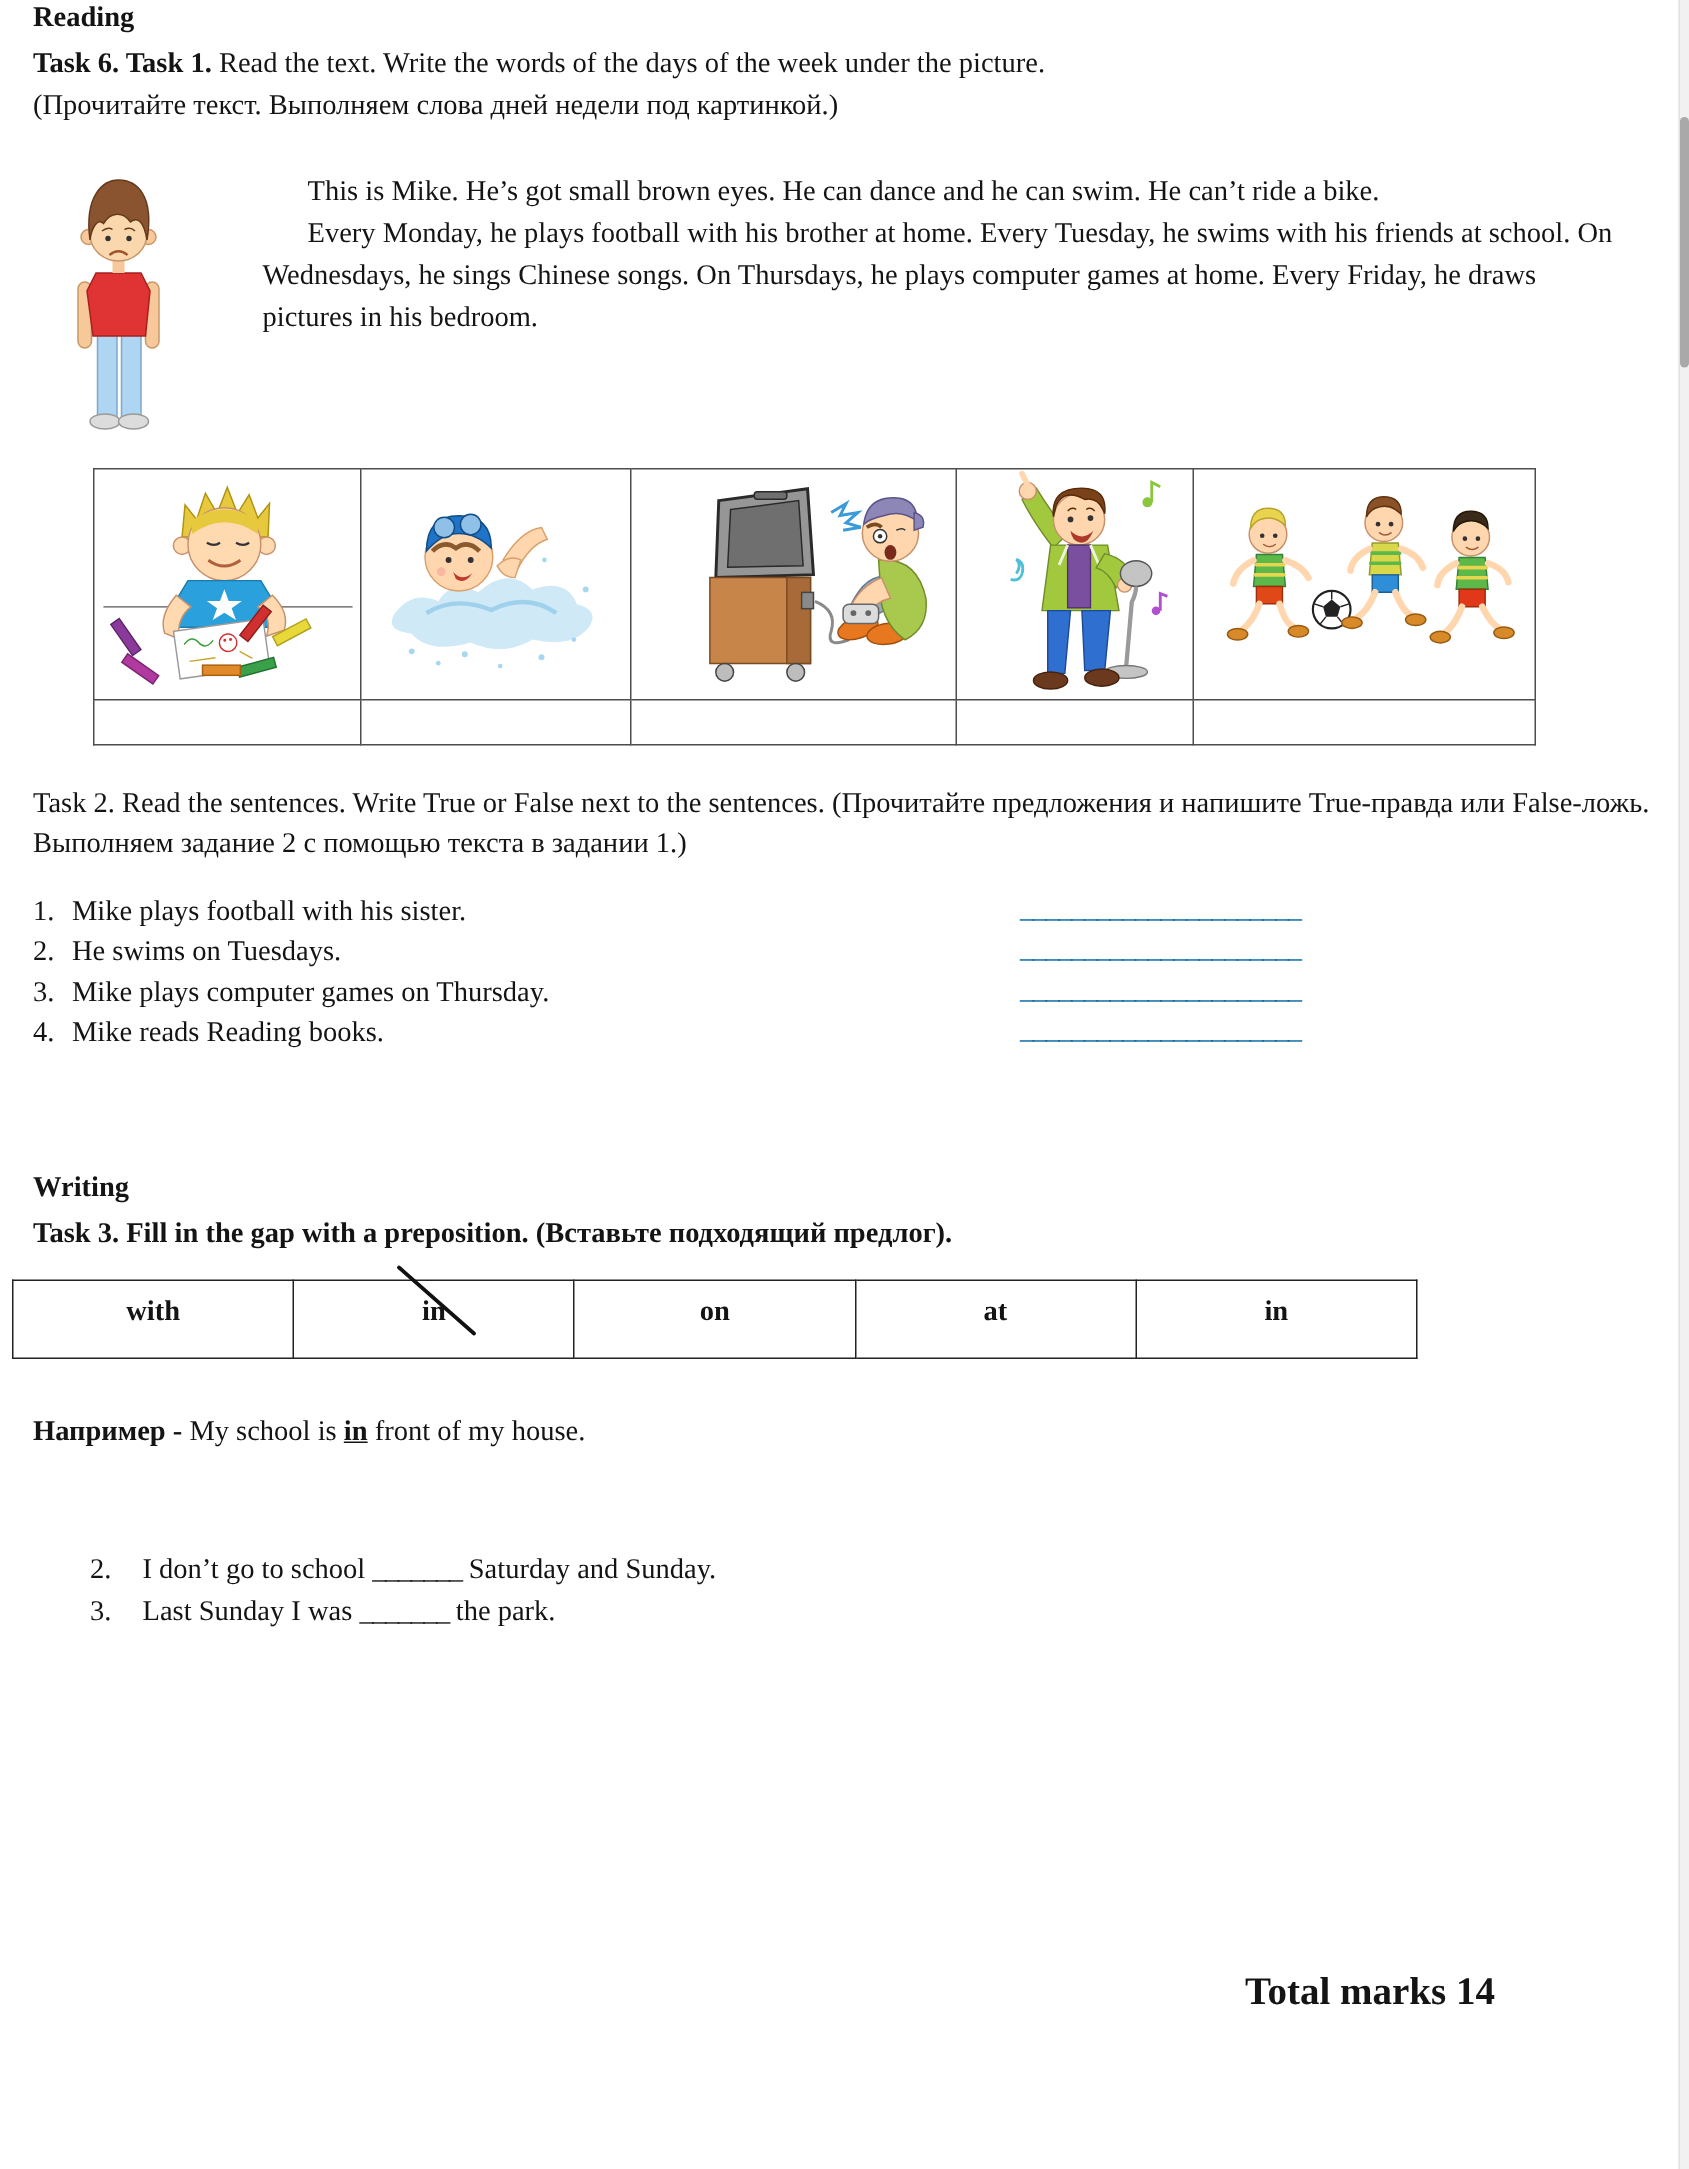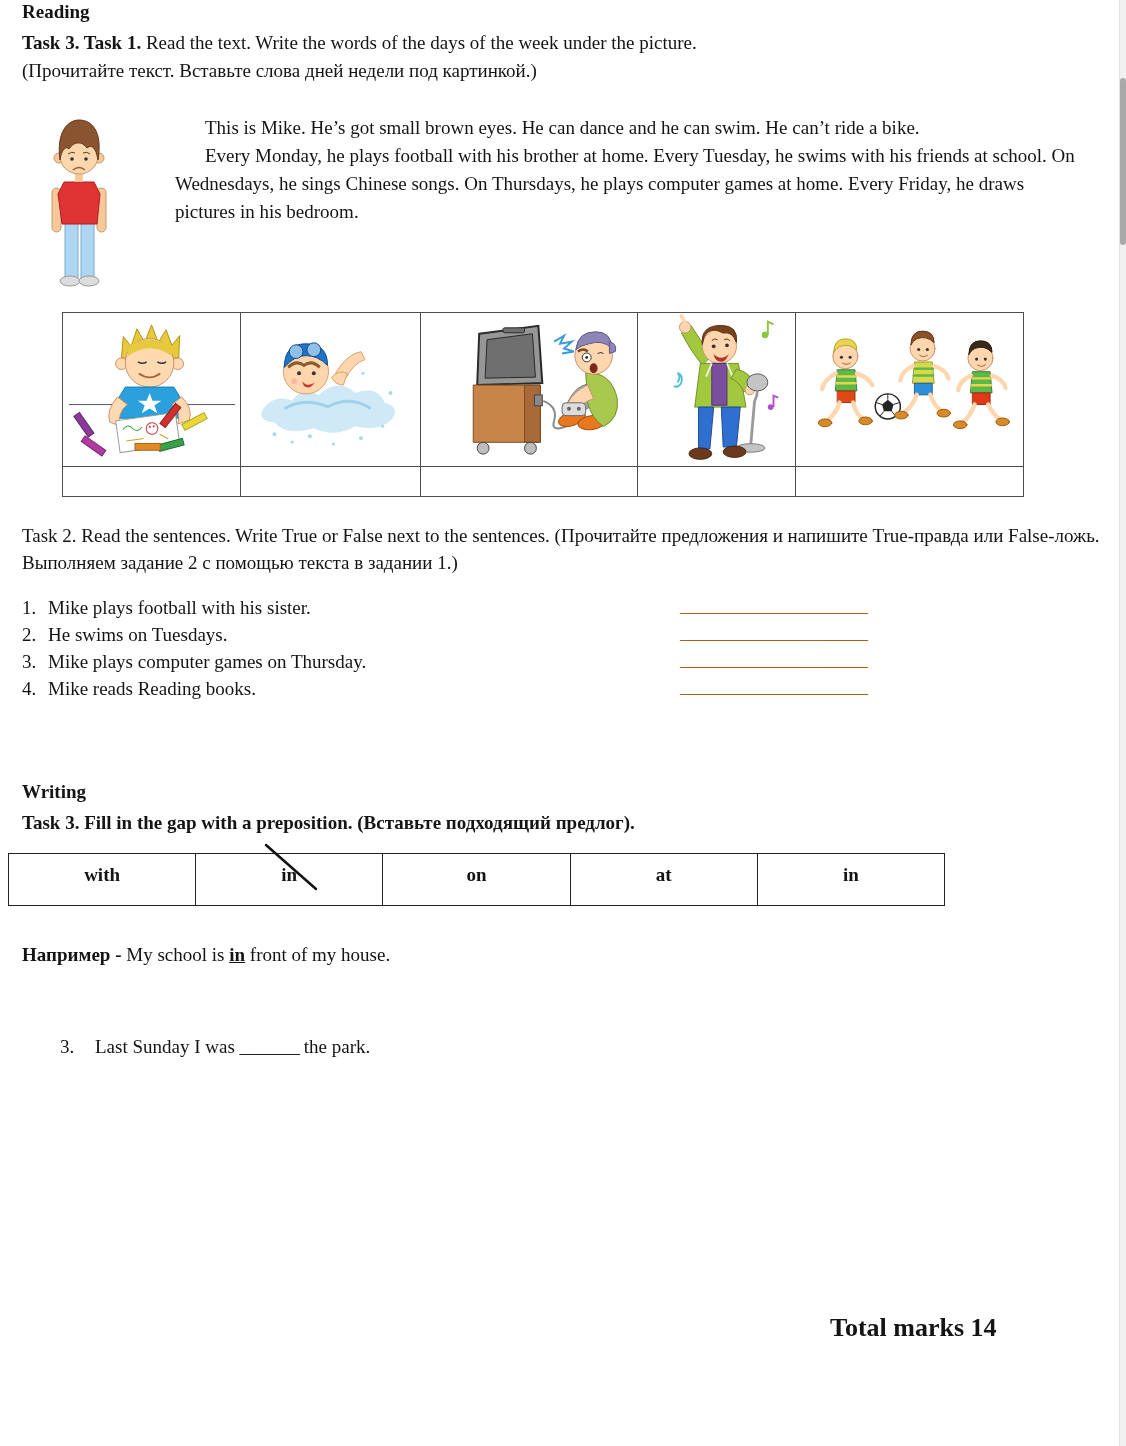--- a/index.html
+++ b/index.html
@@ -15,21 +15,21 @@
   .story{width:900px;line-height:28px;}
   .story p{margin:0;text-indent:30px;}
   
   table.picture-table{border-collapse:collapse;table-layout:fixed;width:961px;}
   table.picture-table td{border:1.6px solid #4d4d4d;padding:0;text-align:center;vertical-align:middle;overflow:hidden;background:#fff;}
   table.picture-table tr.pic-row td{height:153px;}
   table.picture-table tr.ans-row td{height:29px;}
   
   .t2row{position:relative;height:27px;white-space:nowrap;}
   .t2row .num{display:inline-block;width:26px;}
-  .t2row .blank{position:absolute;left:658px;top:-2px;letter-spacing:-1px;color:#a16207;font-family:Liberation Serif, serif;}
+  .t2row .blank{position:absolute;left:658px;top:-2px;letter-spacing:-1px;color:#0369a1;font-family:Liberation Serif, serif;}
   .t2row.gap{margin-top:6px;}
   
   .prep-wrap{position:absolute;left:8px;top:853px;width:937px;}
   table.prep-table{border-collapse:collapse;table-layout:fixed;width:937px;}
   table.prep-table td{border:1.5px solid #222;height:40px;text-align:center;font-weight:bold;vertical-align:middle;padding-bottom:10px;background:#fff;margin-left:48px;}
   .cross-overlay{position:absolute;left:0;top:0;width:937px;height:42px;overflow:visible;pointer-events:none;}
   
   .t3row{height:28px;white-space:nowrap;}
   .t3row .num{display:inline-block;width:35px;}
   .t3row .blank{letter-spacing:-1px;}
@@ -38,23 +38,23 @@
   .scrollbar-track{position:absolute;right:0;top:0;width:6px;height:1446px;background:#f1f1f1;border-left:1px solid #e2e2e2;}
   .scrollbar-thumb{position:absolute;right:0;top:78px;width:6px;height:167px;background:#a9a9a9;border-radius:3px;}
   svg{display:block;}
   .cellimg{margin:0 auto;}
 </style>
 </head>
 <body>
 
 <div class="abs b" style="left:22px;top:1px;">Reading</div>
 
-<div class="abs doc-line" style="left:22px;top:29px;width:1080px;"><span class="b">Task 3. Task 1.</span><span> Read the text. Write the words of the days of the week under the picture.</span></div>
-
-<div class="abs doc-line" style="left:22px;top:57px;width:1080px;">(Прочитайте текст. Вставьте слова дней недели под картинкой.)</div>
+<div class="abs doc-line" style="left:22px;top:29px;width:1080px;"><span class="b">Task 6. Task 1.</span><span> Read the text. Write the words of the days of the week under the picture.</span></div>
+
+<div class="abs doc-line" style="left:22px;top:57px;width:1080px;">(Прочитайте текст. Выполняем слова дней недели под картинкой.)</div>
 
 <div class="abs" style="left:38px;top:112px;">
   <svg width="82" height="180" viewBox="0 0 80 180">
     <rect x="13" y="76" width="9" height="44" rx="4.5" fill="#f6c89a" stroke="#c89868"></rect>
     <rect x="58" y="76" width="9" height="44" rx="4.5" fill="#f6c89a" stroke="#c89868"></rect>
     <rect x="26" y="108" width="13" height="58" fill="#aed6f2" stroke="#7fa9cc"></rect>
     <rect x="42" y="108" width="13" height="58" fill="#aed6f2" stroke="#7fa9cc"></rect>
     <ellipse cx="31" cy="169" rx="10" ry="5" fill="#dcdcdc" stroke="#9a9a9a"></ellipse>
     <ellipse cx="50" cy="169" rx="10" ry="5" fill="#dcdcdc" stroke="#9a9a9a"></ellipse>
     <path d="M25 70 L55 70 L61 82 L58 112 L23 112 L19 82 Z" fill="#e03434" stroke="#a81f1f"></path>
@@ -289,20 +289,21 @@
   </tbody>
     </table>
   <svg class="cross-overlay">
     <line x1="258" y1="-8" x2="308" y2="36" stroke="#111" stroke-width="2.5" stroke-linecap="round"></line>
   </svg>
 </div>
 
 <div class="abs doc-line example" style="left:22px;top:941px;width:1080px;"><span class="b">Например</span><span class="b"> - </span><span>My school is </span><span class="uw">in</span><span> front of my house.</span></div>
 
 <div class="abs" style="left:60px;top:1036px;width:1000px;">
+  <div class="t3row"><span class="num">2.</span><span>I don’t go to school </span><span class="blank">_______</span><span> Saturday and Sunday.</span></div>
   <div class="t3row"><span class="num">3.</span><span>Last Sunday I was </span><span class="blank">_______</span><span> the park.</span></div>
 </div>
 
 <div class="abs b" style="left:830px;top:1313px;font-size:26px;">Total marks 14</div>
 
 <div class="scrollbar-track">
   <div class="scrollbar-thumb"></div>
 </div>
 
 </body></html>

